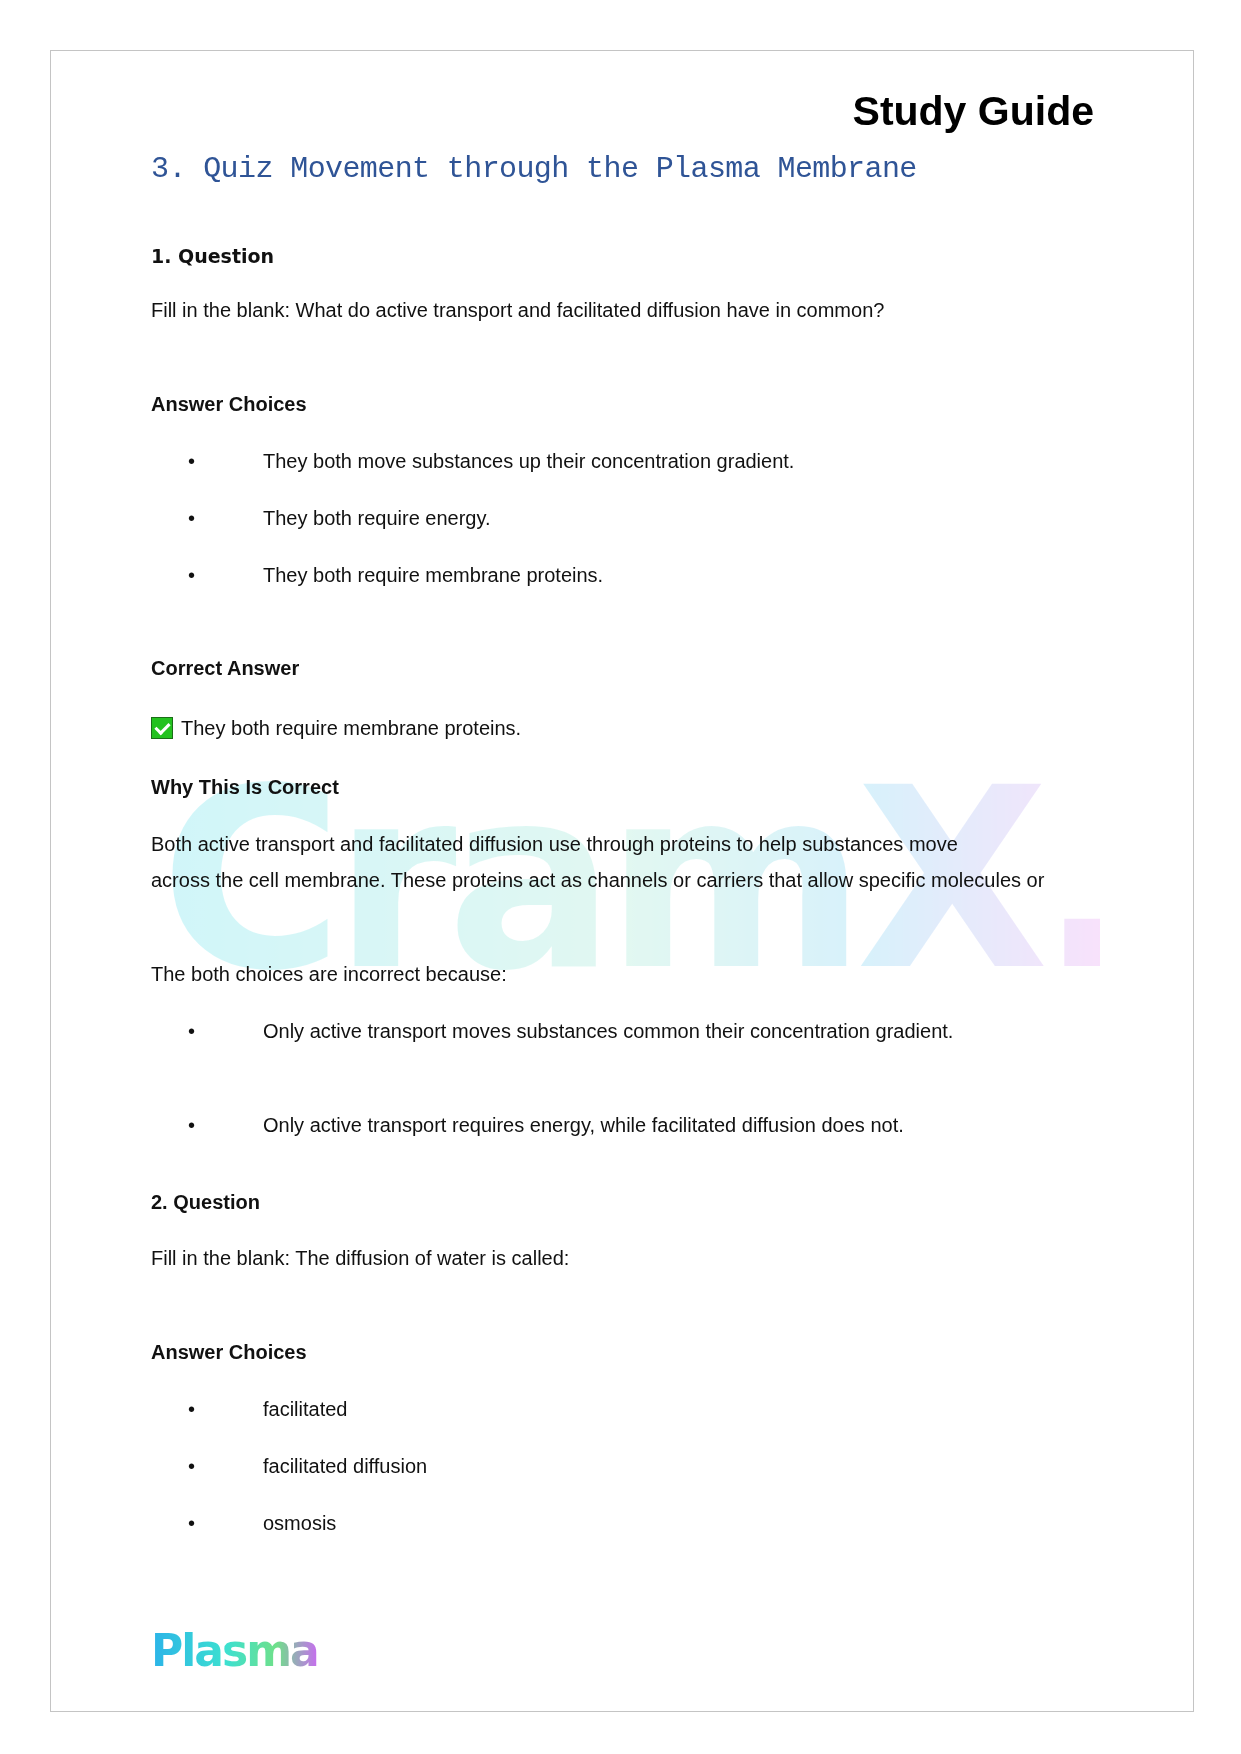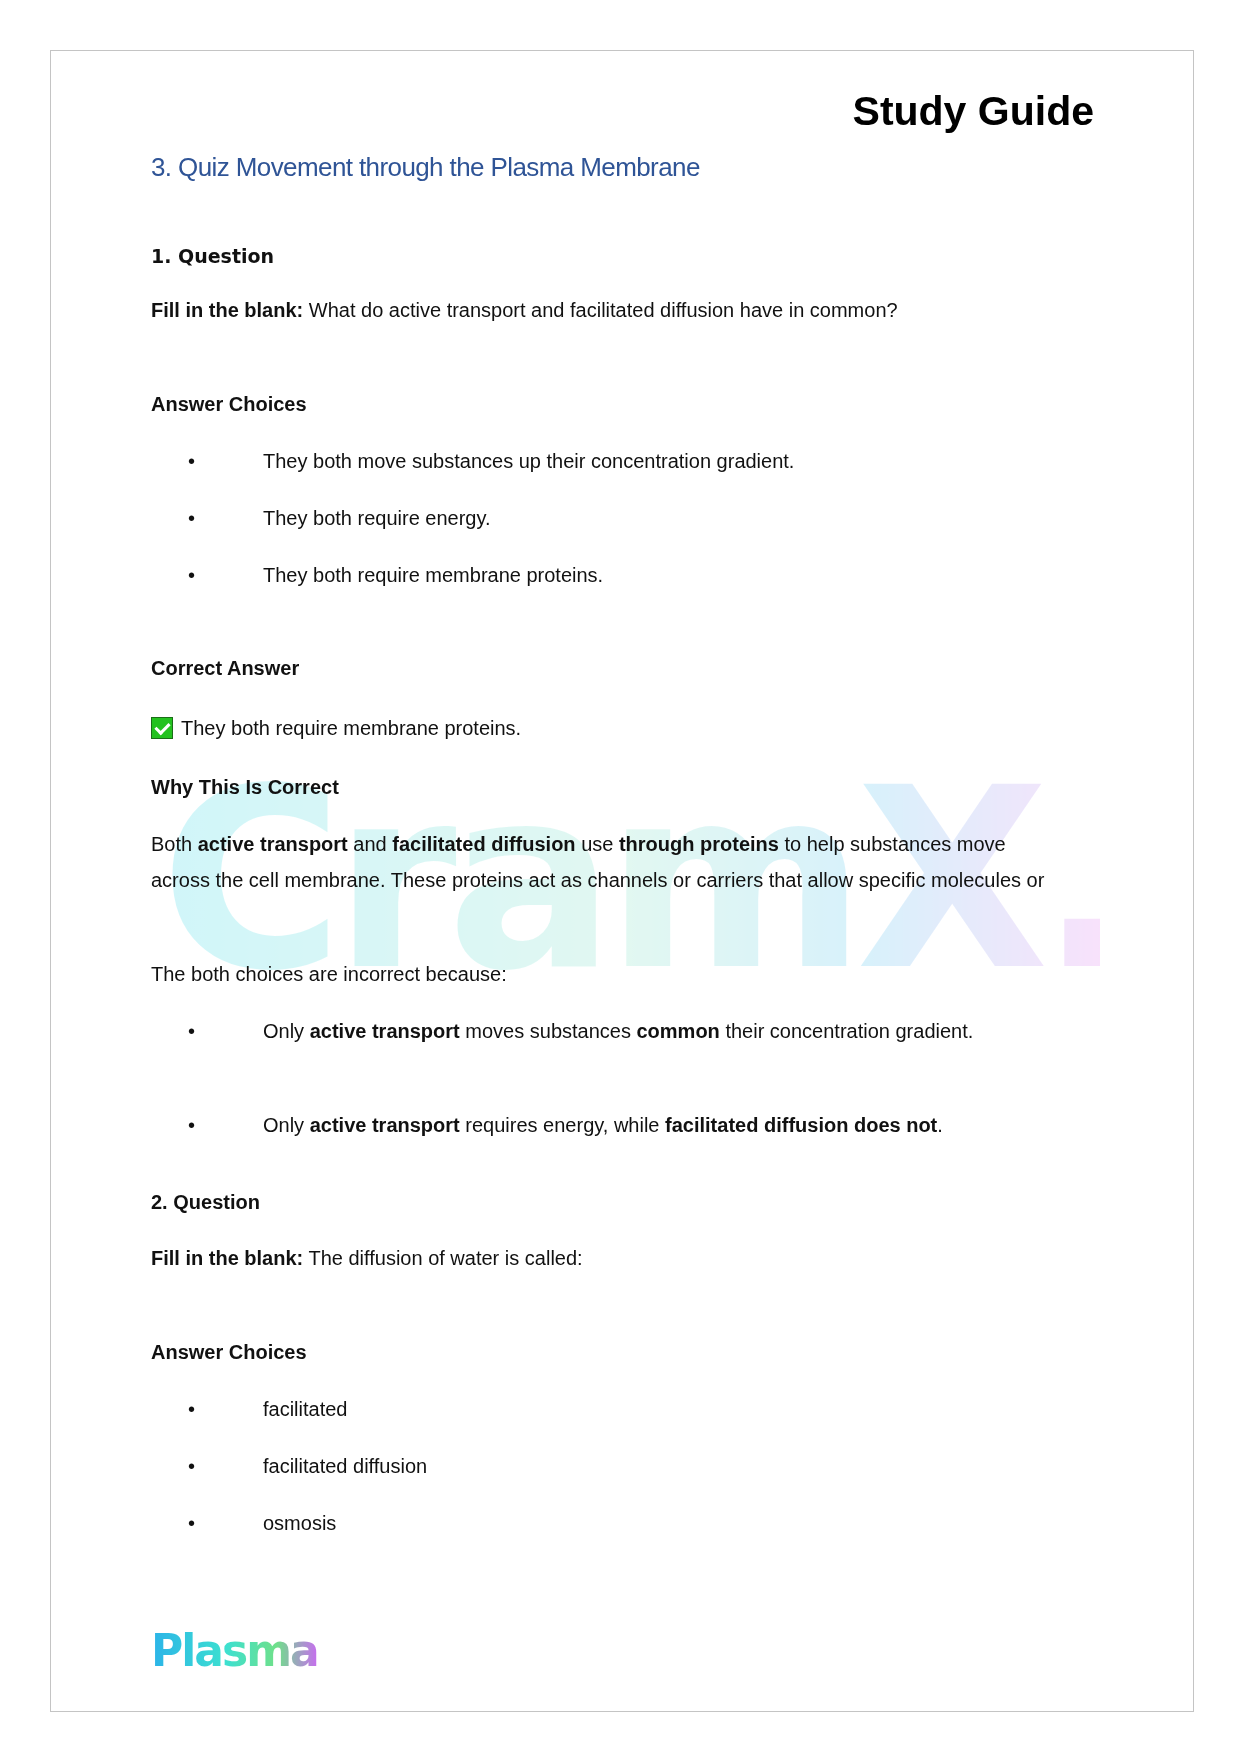--- a/index.html
+++ b/index.html
@@ -1,32 +1,32 @@
 <!DOCTYPE html>
 <html><head>
 <meta charset="utf-8">
 <style>
   html,body{margin:0;padding:0;background:#fff;}
   body{width:1241px;height:1754px;position:relative;overflow:hidden;font-family:"Liberation Sans",sans-serif;color:#111;}
   .page-border{position:absolute;left:50px;top:50px;width:1144px;height:1662px;border:1px solid #c4c4c4;box-sizing:border-box;}
   .abs{position:absolute;}
   .guide-label{right:147px;top:88px;font-size:41px;font-weight:bold;color:#000;margin-left:8px;}
-  .doc-title{left:151px;top:152px;font-size:26px;color:#2f5496;font-family:Liberation Sans, sans-serif;font-weight:normal;letter-spacing:-0.6px;}
+  .doc-title{left:151px;top:152px;font-size:30px;color:#2f5496;font-family:Liberation Mono, monospace;font-weight:normal;letter-spacing:-0.6px;}
   .q-head{font-size:20px;font-weight:bold;}
   .q-head.cal{font-family:"DejaVu Sans",sans-serif;font-size:19px;}
   .txt{font-size:20px;line-height:36px;}
   .bullet-row{position:absolute;left:188px;font-size:20px;}
   .bullet-row .dot{display:inline-block;width:75px;}
   .check{display:inline-block;width:22px;height:22px;background:#23c21f;border:1px solid #1a6e17;box-sizing:border-box;vertical-align:-4px;margin-right:8px;position:relative;}
   .check::after{content:"";position:absolute;left:6px;top:2px;width:6px;height:11px;border:solid #fff;border-width:0 3px 3px 0;transform:rotate(45deg);}
   .watermark{left:160px;top:760px;width:940px;height:240px;opacity:.22;font-family:"DejaVu Sans",sans-serif;font-weight:bold;font-size:250px;line-height:240px;letter-spacing:-10px;
     background:linear-gradient(90deg,#2fd6e8 0%,#7de0c4 50%,#4fc3f0 75%,#e07cf0 100%);-webkit-background-clip:text;background-clip:text;color:transparent;pointer-events:none;}
   .logo{left:151px;top:1625px;font-family:"DejaVu Sans",sans-serif;font-weight:bold;font-size:44px;letter-spacing:-2px;
     background:linear-gradient(90deg,#2bb3e8 0%,#3de0d0 45%,#6fe08a 75%,#c86cf0 100%);-webkit-background-clip:text;background-clip:text;color:transparent;}
-  b{font-weight:bold;}
+  b{font-weight:normal;}
 </style>
 </head>
 <body>
 
 <div class="page-border"></div>
 <div class="abs watermark">CramX.ai</div>
 
 <div class="abs guide-label">Study Guide</div>
 <div class="abs doc-title">3. Quiz Movement through the Plasma Membrane</div>
 

